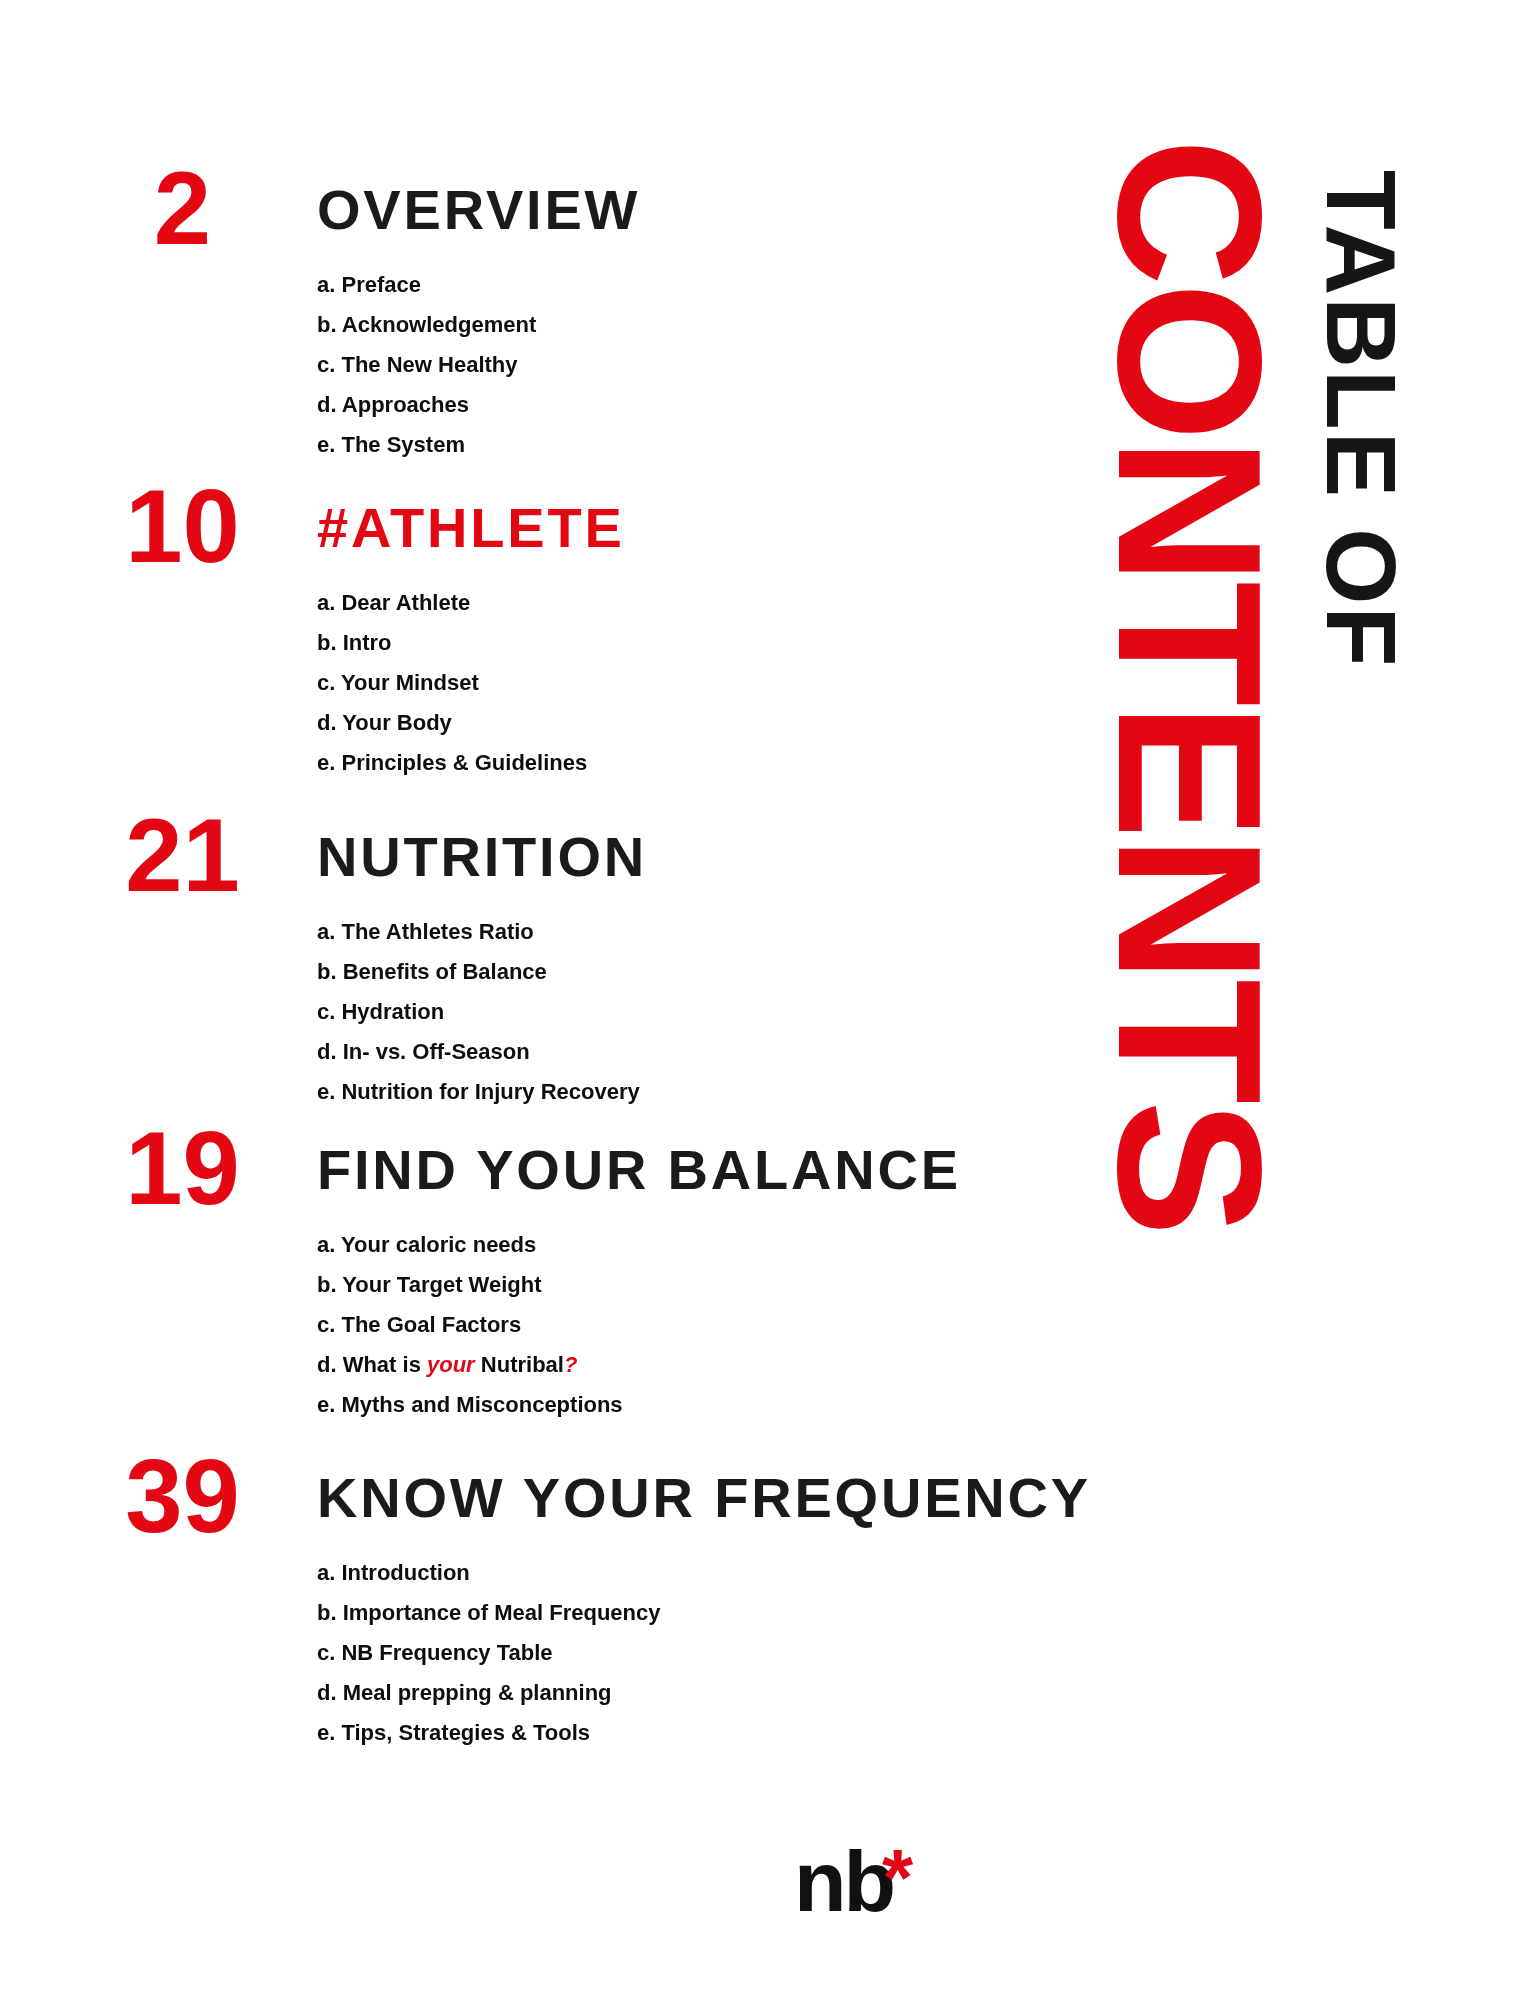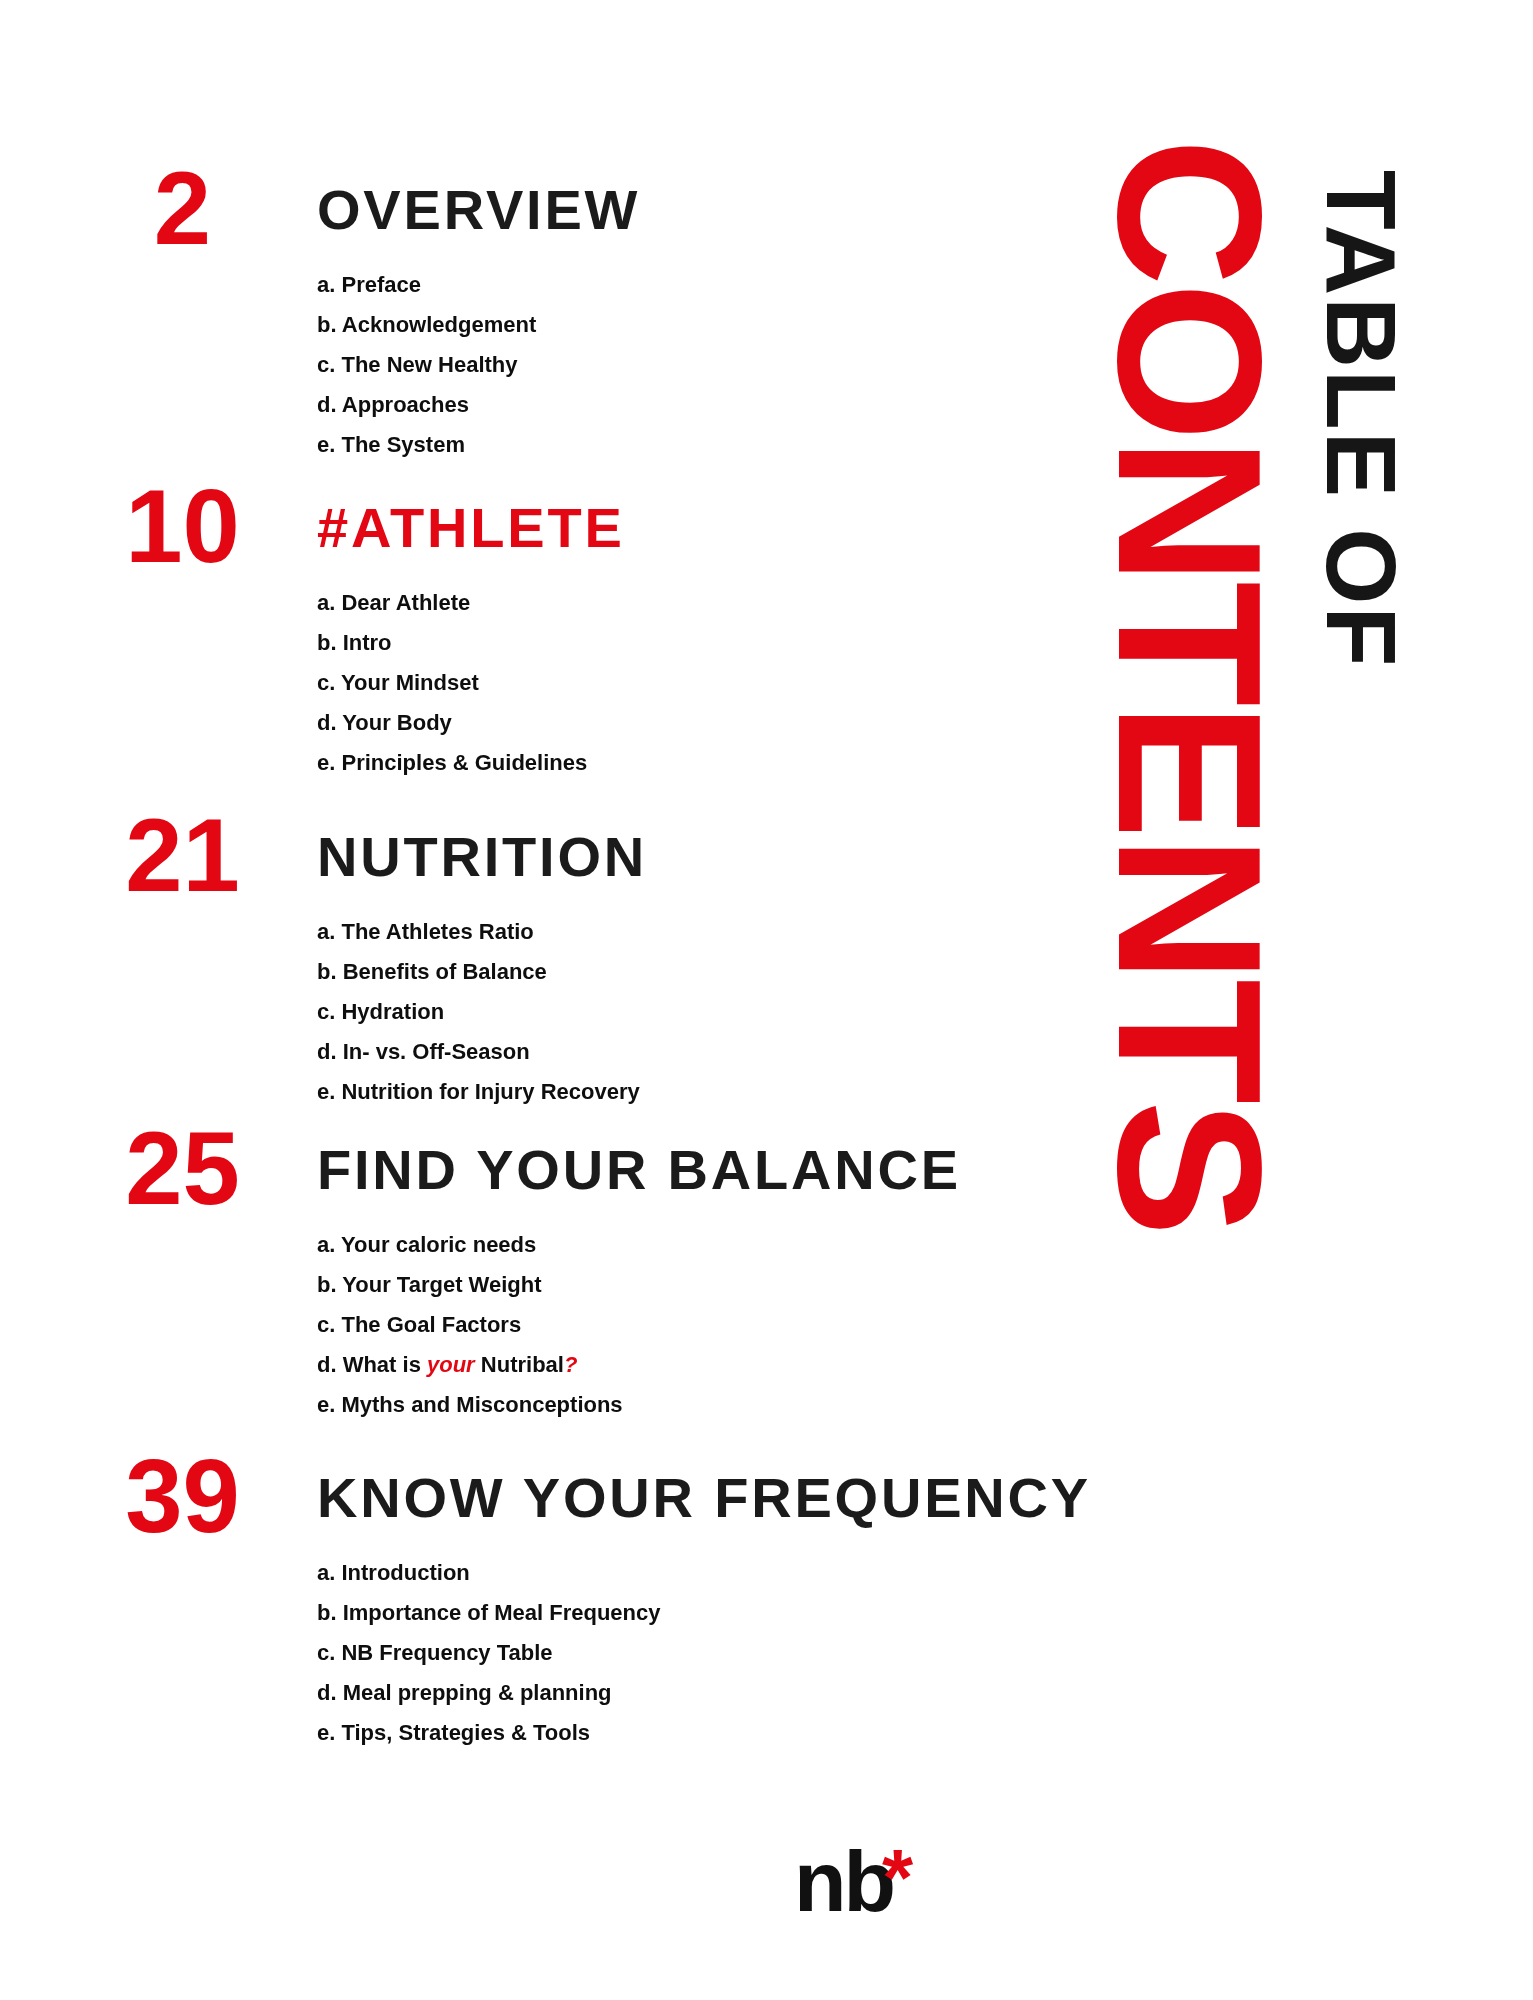--- a/index.html
+++ b/index.html
@@ -155,21 +155,21 @@
     <div class="items">
         <div class="toc-item"><span>a. The Athletes Ratio</span></div>
         <div class="toc-item"><span>b. Benefits of Balance</span></div>
         <div class="toc-item"><span>c. Hydration</span></div>
         <div class="toc-item"><span>d. In- vs. Off-Season</span></div>
         <div class="toc-item"><span>e. Nutrition for Injury Recovery</span></div>
       </div>
   </section>
 
   <section class="toc-section s3">
-    <div class="num">25</div>
+    <div class="num">19</div>
     <h2 class="title">FIND YOUR BALANCE</h2>
     <div class="items">
         <div class="toc-item"><span>a. Your caloric needs</span></div>
         <div class="toc-item"><span>b. Your Target Weight</span></div>
         <div class="toc-item"><span>c. The Goal Factors</span></div>
         <div class="toc-item"><span>d. What is </span><span class="red">your</span><span> Nutribal</span><span class="red">?</span></div>
         <div class="toc-item"><span>e. Myths and Misconceptions</span></div>
       </div>
   </section>
 

